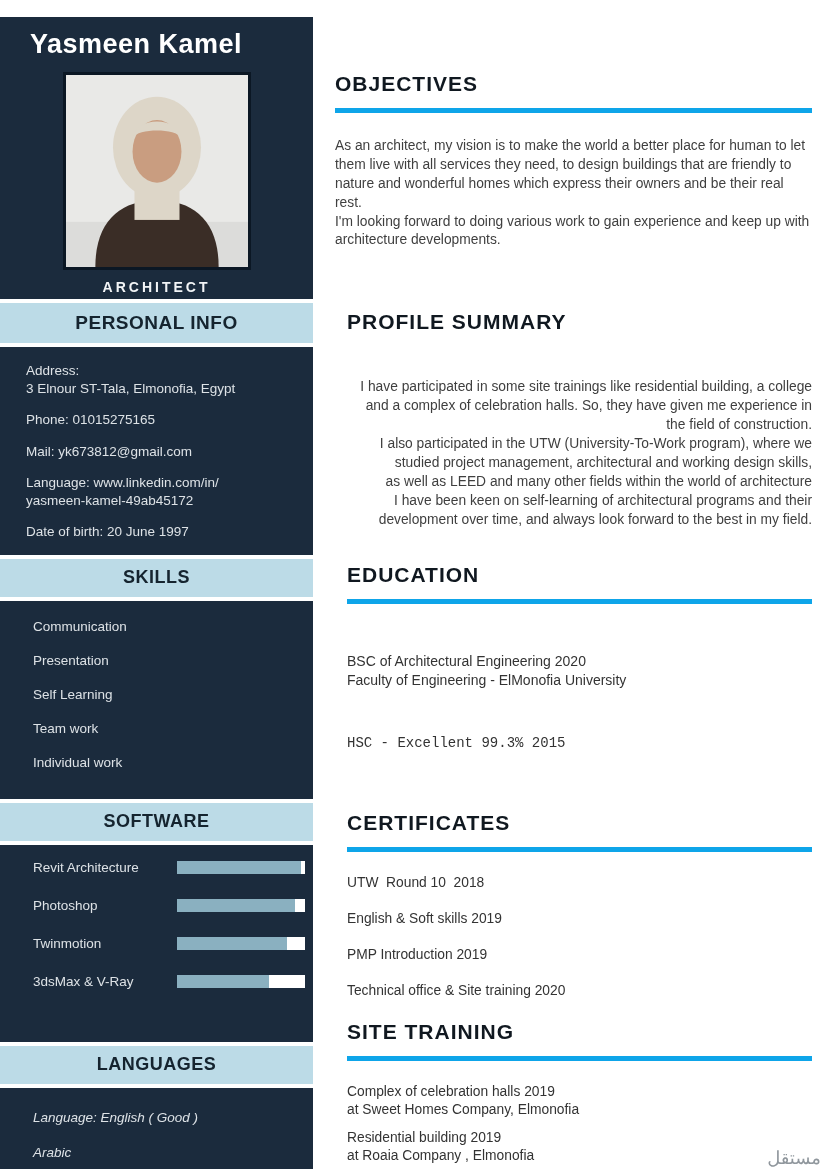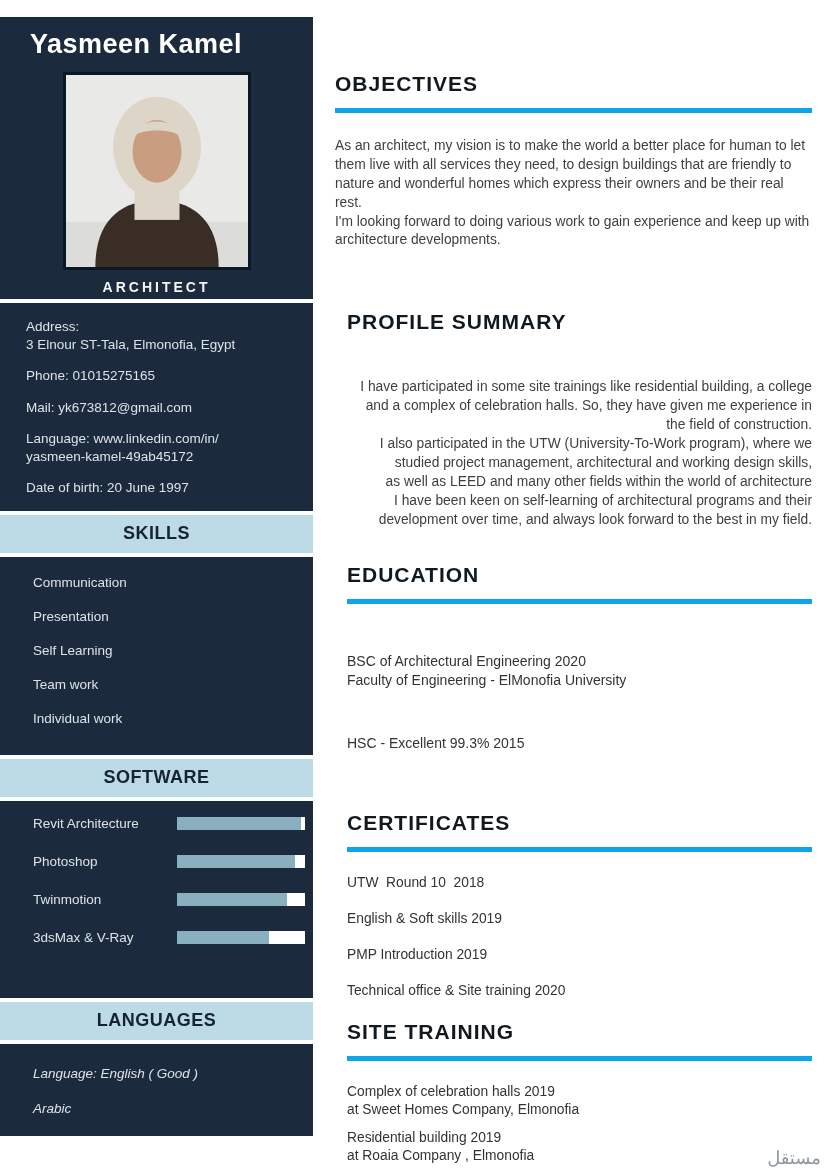--- a/index.html
+++ b/index.html
@@ -120,21 +120,21 @@
     white-space: pre-line;
     color: #3f3f3f;
   }
   .sec-objectives { margin-top: 72px; }
   .sec-objectives .body-text { margin-top: 24px; }
   .sec-profile { margin-top: 60px; }
   .sec-profile .body-text { margin-top: 44px; margin-left: 8px; text-align: right; }
   .sec-education { margin-top: 34px; }
   .edu-entry { margin: 0 0 0 12px; font-size: 14px; white-space: pre-line; line-height: 1.35; color: #333; }
   .edu-entry.first { margin-top: 48px; }
-  .edu-entry.second { margin-top: 44px; }
+  .edu-entry.second { margin-top: 44px; font-family: Liberation Mono, monospace; }
   .sec-certificates { margin-top: 58px; }
   .cert-item { margin: 0 0 21px 12px; font-size: 13.8px; white-space: pre-wrap; color: #333; }
   .cert-list { margin-top: 23px; }
   .sec-site { margin-top: 22px; }
   .site-list { margin-top: 22px; }
   .site-item { margin: 0 0 10px 12px; font-size: 13.8px; white-space: pre-line; line-height: 1.3; color: #333; }
 
   .watermark {
     position: absolute;
     right: 6px; bottom: 0;
@@ -158,20 +158,21 @@
           <path d="M30,196 C30,150 55,128 93,128 C131,128 156,150 156,196 Z" fill="#3a2d26"></path>
           <ellipse cx="93" cy="74" rx="45" ry="52" fill="#ddd6c8"></ellipse>
           <rect x="70" y="108" width="46" height="40" fill="#ddd6c8"></rect>
           <ellipse cx="93" cy="78" rx="25" ry="32" fill="#c99d80"></ellipse>
           <path d="M68,64 C72,42 114,42 118,64 C112,54 74,54 68,64 Z" fill="#ddd6c8"></path>
         </svg>
       </div>
       <div class="role">ARCHITECT</div>
     </div>
 
+    <div class="band personal">PERSONAL INFO</div>
 
     <div class="info-block navy">
       <p>Address:
 3 Elnour ST-Tala, Elmonofia, Egypt</p>
       <p>Phone: 01015275165</p>
       <p>Mail: yk673812@gmail.com</p>
       <p>Language: www.linkedin.com/in/
 yasmeen-kamel-49ab45172</p>
       <p>Date of birth: 20 June 1997</p>
     </div>

